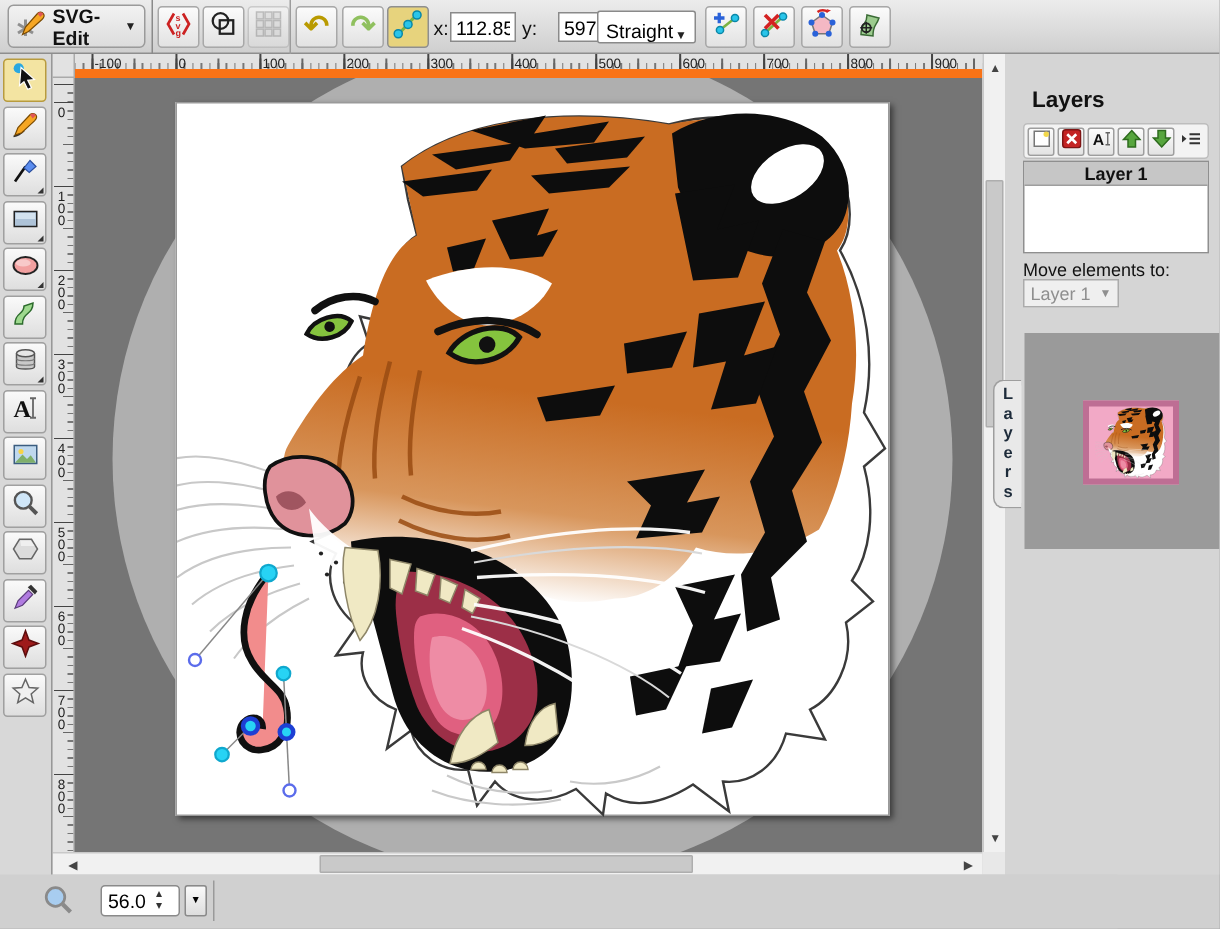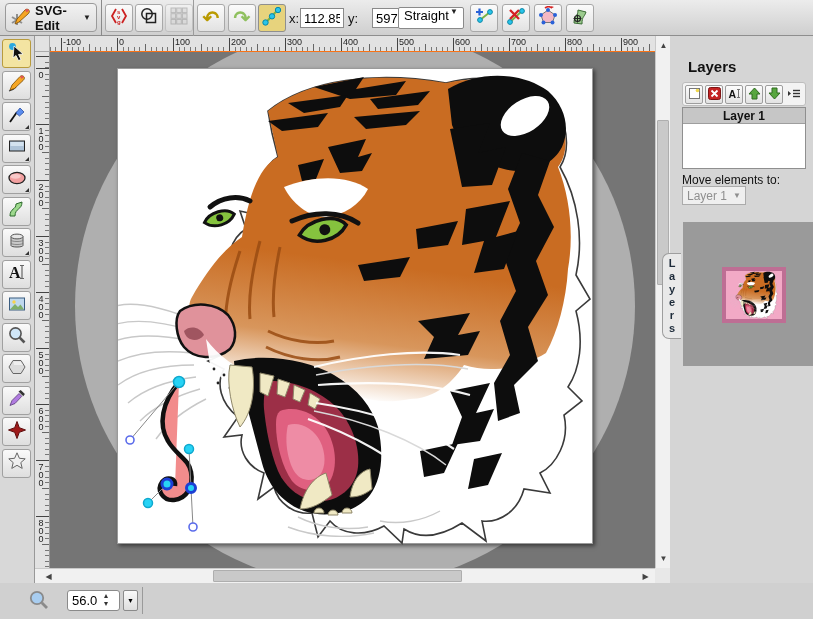--- a/index.html
+++ b/index.html
@@ -16,32 +16,32 @@
   .tbtn.disabled { opacity:.45; }
   .vsep { position:absolute; top:0; width:1px; height:36px; background:#8a8a8a; }
   #menu-btn { position:absolute; left:5px; top:3px; width:92px; height:29px; border:1px solid #9a9a9a; border-radius:4px;
     background:linear-gradient(#f2f2f2,#dcdcdc); display:flex; align-items:center; gap:4px; padding:0 5px; cursor:pointer; }
   #menu-btn .mlabel { font-size:13px; font-weight:bold; color:#111; }
   #menu-btn .caret, .selcaret { font-size:8px; color:#222; }
   .coord-label { position:absolute; top:11px; font-size:13px; color:#111; }
   .coord-input { position:absolute; top:8px; height:20px; border:1px solid #8a8a8a; background:#fff;
     font-family:"Liberation Sans",sans-serif; font-size:13px; padding:0 3px; }
   #seg-select { position:absolute; left:398px; top:7px; width:66px; height:22px; background:#fff; border:1px solid #8a8a8a;
-    border-radius:2px; font-size:13px; display:flex; align-items:flex-start; justify-content:space-between; padding:0 5px; cursor:pointer; }
+    border-radius:2px; font-size:13px; display:flex; align-items:flex-end; justify-content:space-between; padding:0 5px; cursor:pointer; }
 
   
   #left-toolbar { left:0; top:36px; width:35px; height:547px; background:#d8d8d8; border-right:1px solid #989898; z-index:20; }
   .ltbtn { position:absolute; left:2px; width:29px; height:29px; border:1px solid #a0a0a0; border-radius:3px;
     background:linear-gradient(#fafafa,#dedede); display:flex; align-items:center; justify-content:center; cursor:pointer; }
   .ltbtn.sel { background:#f3e4a2; border-color:#b89b3e; }
   .fly::after { content:""; position:absolute; right:1px; bottom:1px; border-left:4px solid transparent; border-bottom:4px solid #333; }
 
   
   #ruler-corner { left:35px; top:36px; width:15px; height:16px; background:#e2e2e2; border-right:1px solid #aaa; border-bottom:1px solid #aaa; }
-  #ruler-top { left:50px; top:36px; width:605px; height:16px; background:#e2e2e2; border-bottom:1px solid #f97316; overflow:hidden; }
+  #ruler-top { left:50px; top:36px; width:605px; height:16px; background:#e2e2e2; border-bottom:6px solid #f97316; overflow:hidden; }
   #ruler-left { left:35px; top:52px; width:15px; height:516px; background:#e2e2e2; border-right:1px solid #999; overflow:hidden; }
   .tickstrip { position:absolute; }
   #ruler-top .minor { left:0; right:0; bottom:0; height:4px;
     background:repeating-linear-gradient(90deg,#777 0,#777 1px,transparent 1px,transparent 5.6px); background-position-x:11px; }
   #ruler-top .mid { left:0; right:0; bottom:0; height:7px;
     background:repeating-linear-gradient(90deg,#666 0,#666 1px,transparent 1px,transparent 28px); background-position-x:11px; }
   #ruler-top .major { left:0; right:0; bottom:0; height:13px;
     background:repeating-linear-gradient(90deg,#444 0,#444 1px,transparent 1px,transparent 56px); background-position-x:11px; }
   #ruler-left .minor { top:0; bottom:0; right:0; width:4px;
     background:repeating-linear-gradient(180deg,#777 0,#777 1px,transparent 1px,transparent 5.6px); background-position-y:16px; }

